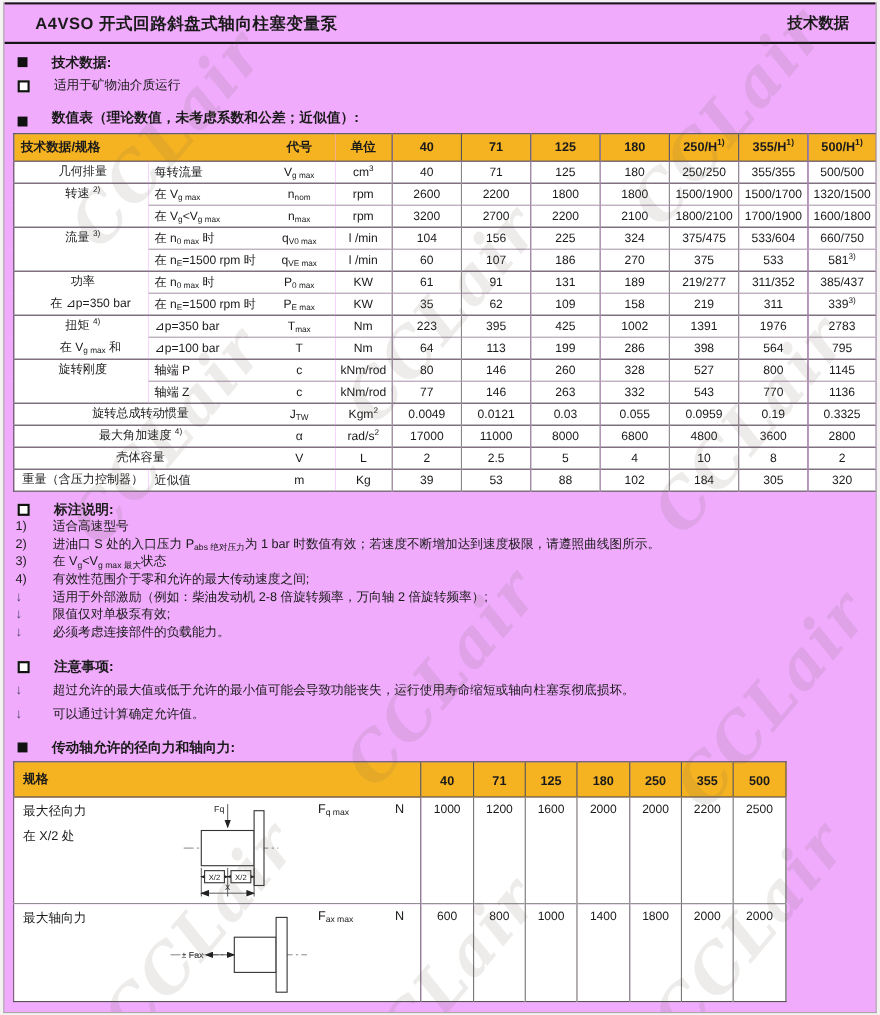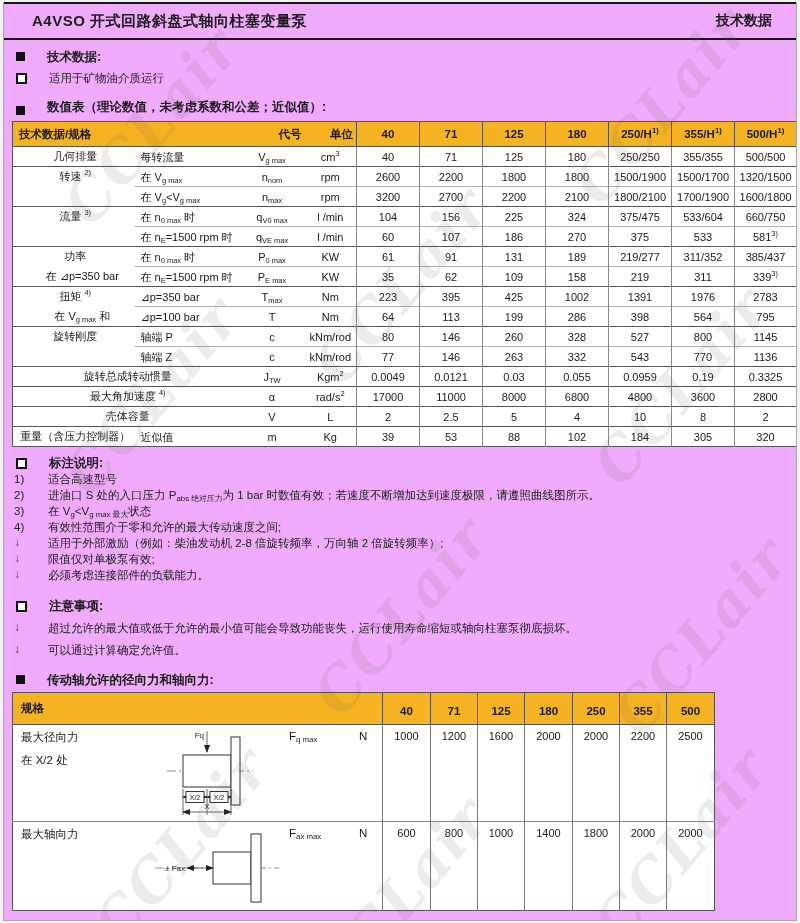--- a/index.html
+++ b/index.html
@@ -20,21 +20,21 @@
   .sq.open{width:7px;height:7px;background:#fff;border:2px solid #111;}
   .num{width:22px;flex:0 0 auto;}
   .ab{width:22px;flex:0 0 auto;color:#4a4466;font-weight:bold;font-size:12px;line-height:14px;}
   sub{font-size:0.68em;line-height:0;vertical-align:-0.25em;}
   sup{font-size:0.68em;line-height:0;vertical-align:super;}
   
   table.t1{border-collapse:collapse;table-layout:fixed;width:784px;margin:6px 0 0 8px;
            font-size:11px;border:1px solid #555;}
   .t1 th,.t1 td{padding:0 3px;height:19px;overflow:hidden;white-space:nowrap;line-height:18px;}
   .t1 thead th{background:var(--accent);font-weight:bold;height:24px;border-bottom:1px solid #555;
-               text-align:right;font-size:11.5px;}
+               text-align:center;font-size:11.5px;}
   .t1 thead th.spec{text-align:left;padding-left:6px;}
   .t1 tbody td{border-top:1px solid #555;background:#fff;}
   .t1 tbody tr.s td{border-top:1px solid #b0b0b0;}
   .t1 .a{text-align:center;padding-left:6px;vertical-align:top;}
   .t1 .a .l2{padding-left:14px;margin-top:2px;}
   .t1 .b{text-align:left;padding-left:6px;}
   .t1 .c,.t1 .u{text-align:center;}
   .t1 .v{text-align:center;border-left:1px solid #888;}
   .t1 thead th.v{border-left:1px solid #555;}
   

